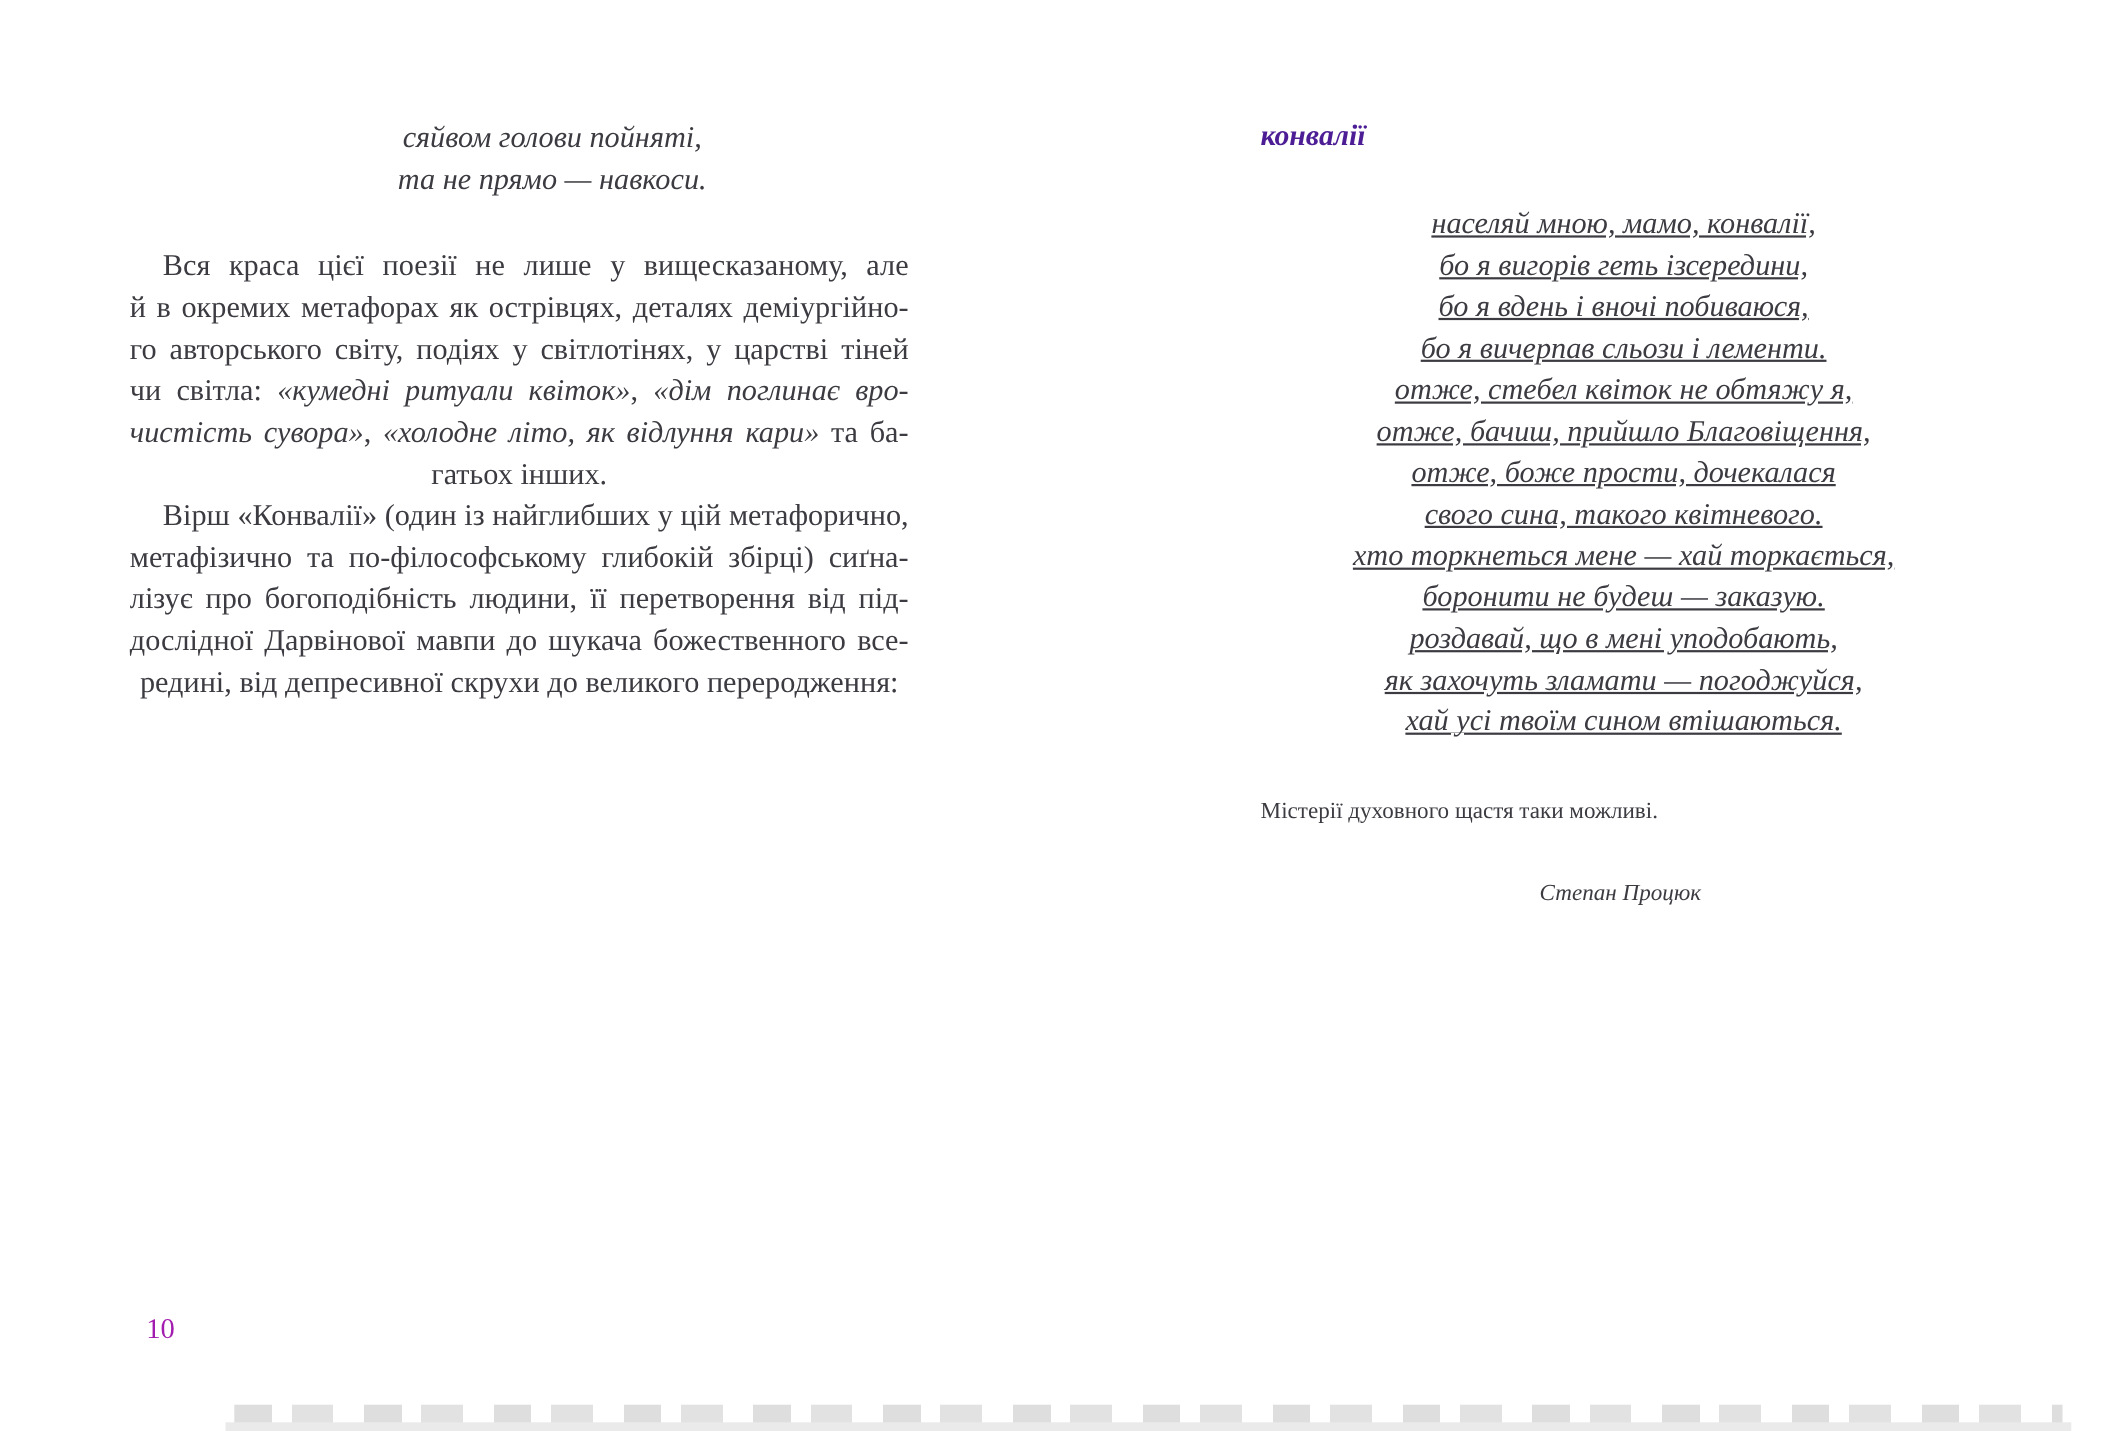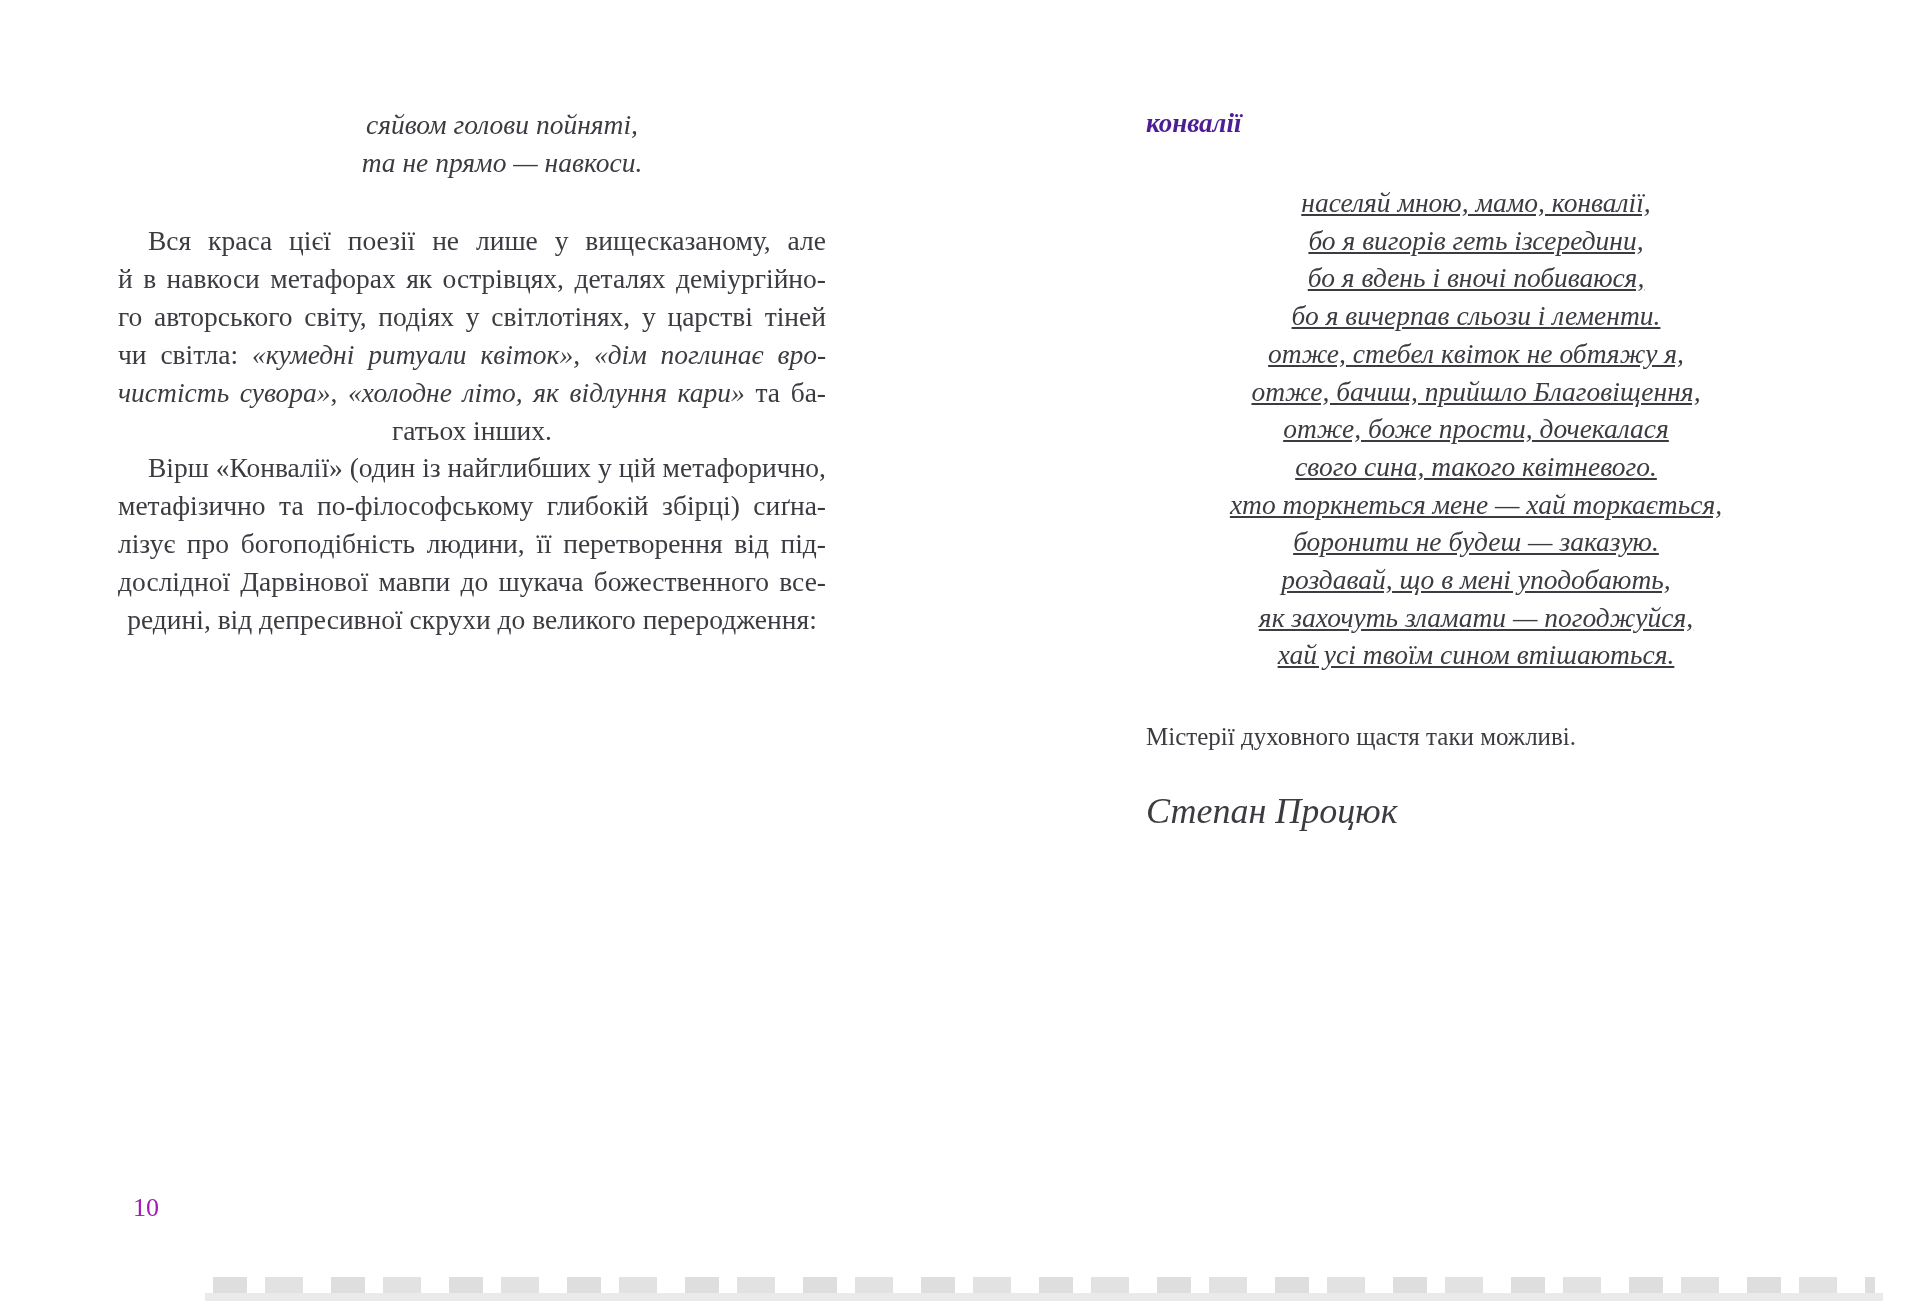--- a/index.html
+++ b/index.html
@@ -67,31 +67,31 @@
     top: 184px;
     width: 660px;
     text-decoration: underline;
   }
   #poem .bl { font-style: italic; line-height: 37.7px; }
 
   #closing-line {
     left: 1146px;
     top: 718px;
     width: 660px;
-    font-size: 25px;
+    font-size: 21px;
     line-height: 38px;
   }
 
   #author {
     left: 1146px;
     top: 792px;
     width: 654px;
-    text-align: left;
+    text-align: center;
     font-style: italic;
-    font-size: 36px;
+    font-size: 21px;
     line-height: 38px;
   }
 
   
   #cutoff-strip {
     left: 213px;
     bottom: 0;
     width: 1662px;
     height: 24px;
   }
@@ -116,21 +116,21 @@
 
 <div>
 
   <div>
     <div id="epigraph" class="abs">
         <div class="bl">сяйвом голови пойняті,</div>
         <div class="bl">та не прямо — навкоси.</div>
       </div>
     <div id="left-body" class="abs">
         <div class="bl ind just"><span>Вся краса цієї поезії не лише у вищесказаному, але</span></div>
-        <div class="bl just"><span>й в навкоси метафорах як острівцях, деталях деміургійно-</span></div>
+        <div class="bl just"><span>й в окремих метафорах як острівцях, деталях деміургійно-</span></div>
         <div class="bl just"><span>го авторського світу, подіях у світлотінях, у царстві тіней</span></div>
         <div class="bl just"><span>чи світла: </span><span class="it">«кумедні ритуали квіток»</span><span>, </span><span class="it">«дім поглинає вро-</span></div>
         <div class="bl just"><span class="it">чистість сувора»</span><span>, </span><span class="it">«холодне літо, як відлуння кари»</span><span> та ба-</span></div>
         <div class="bl"><span>гатьох інших.</span></div>
         <div class="bl ind just"><span>Вірш «Конвалії» (один із найглибших у цій метафорично,</span></div>
         <div class="bl just"><span>метафізично та по-філософському глибокій збірці) сиґна-</span></div>
         <div class="bl just"><span>лізує про богоподібність людини, її перетворення від під-</span></div>
         <div class="bl just"><span>дослідної Дарвінової мавпи до шукача божественного все-</span></div>
         <div class="bl"><span>редині, від депресивної скрухи до великого переродження:</span></div>
       </div>

